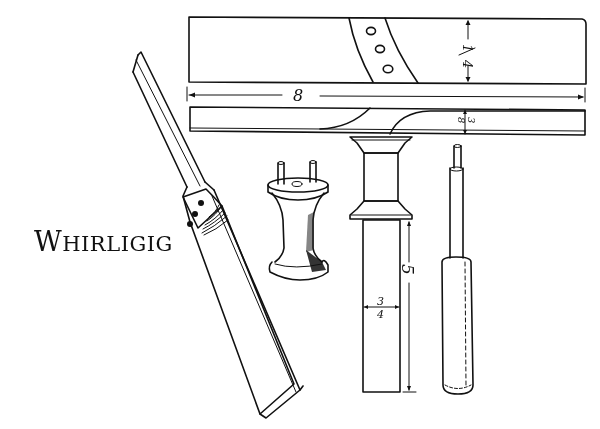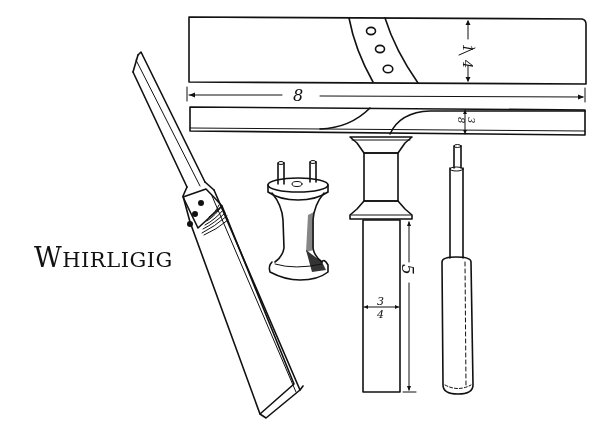--- a/index.html
+++ b/index.html
@@ -39,21 +39,21 @@
       stroke: none;
     }
     .dim-text {
       font-family: "DejaVu Serif", serif;
       font-style: italic;
       fill: #111111;
     }
     .title-text {
       position: absolute;
       left: 34px;
-      top: 242px;
+      top: 226px;
       font-family: "DejaVu Serif", serif;
       color: #111111;
       letter-spacing: 0.5px;
       white-space: nowrap;
     }
     .title-text .big {
       font-size: 27px;
     }
     .title-text .small {
       font-size: 21px;

